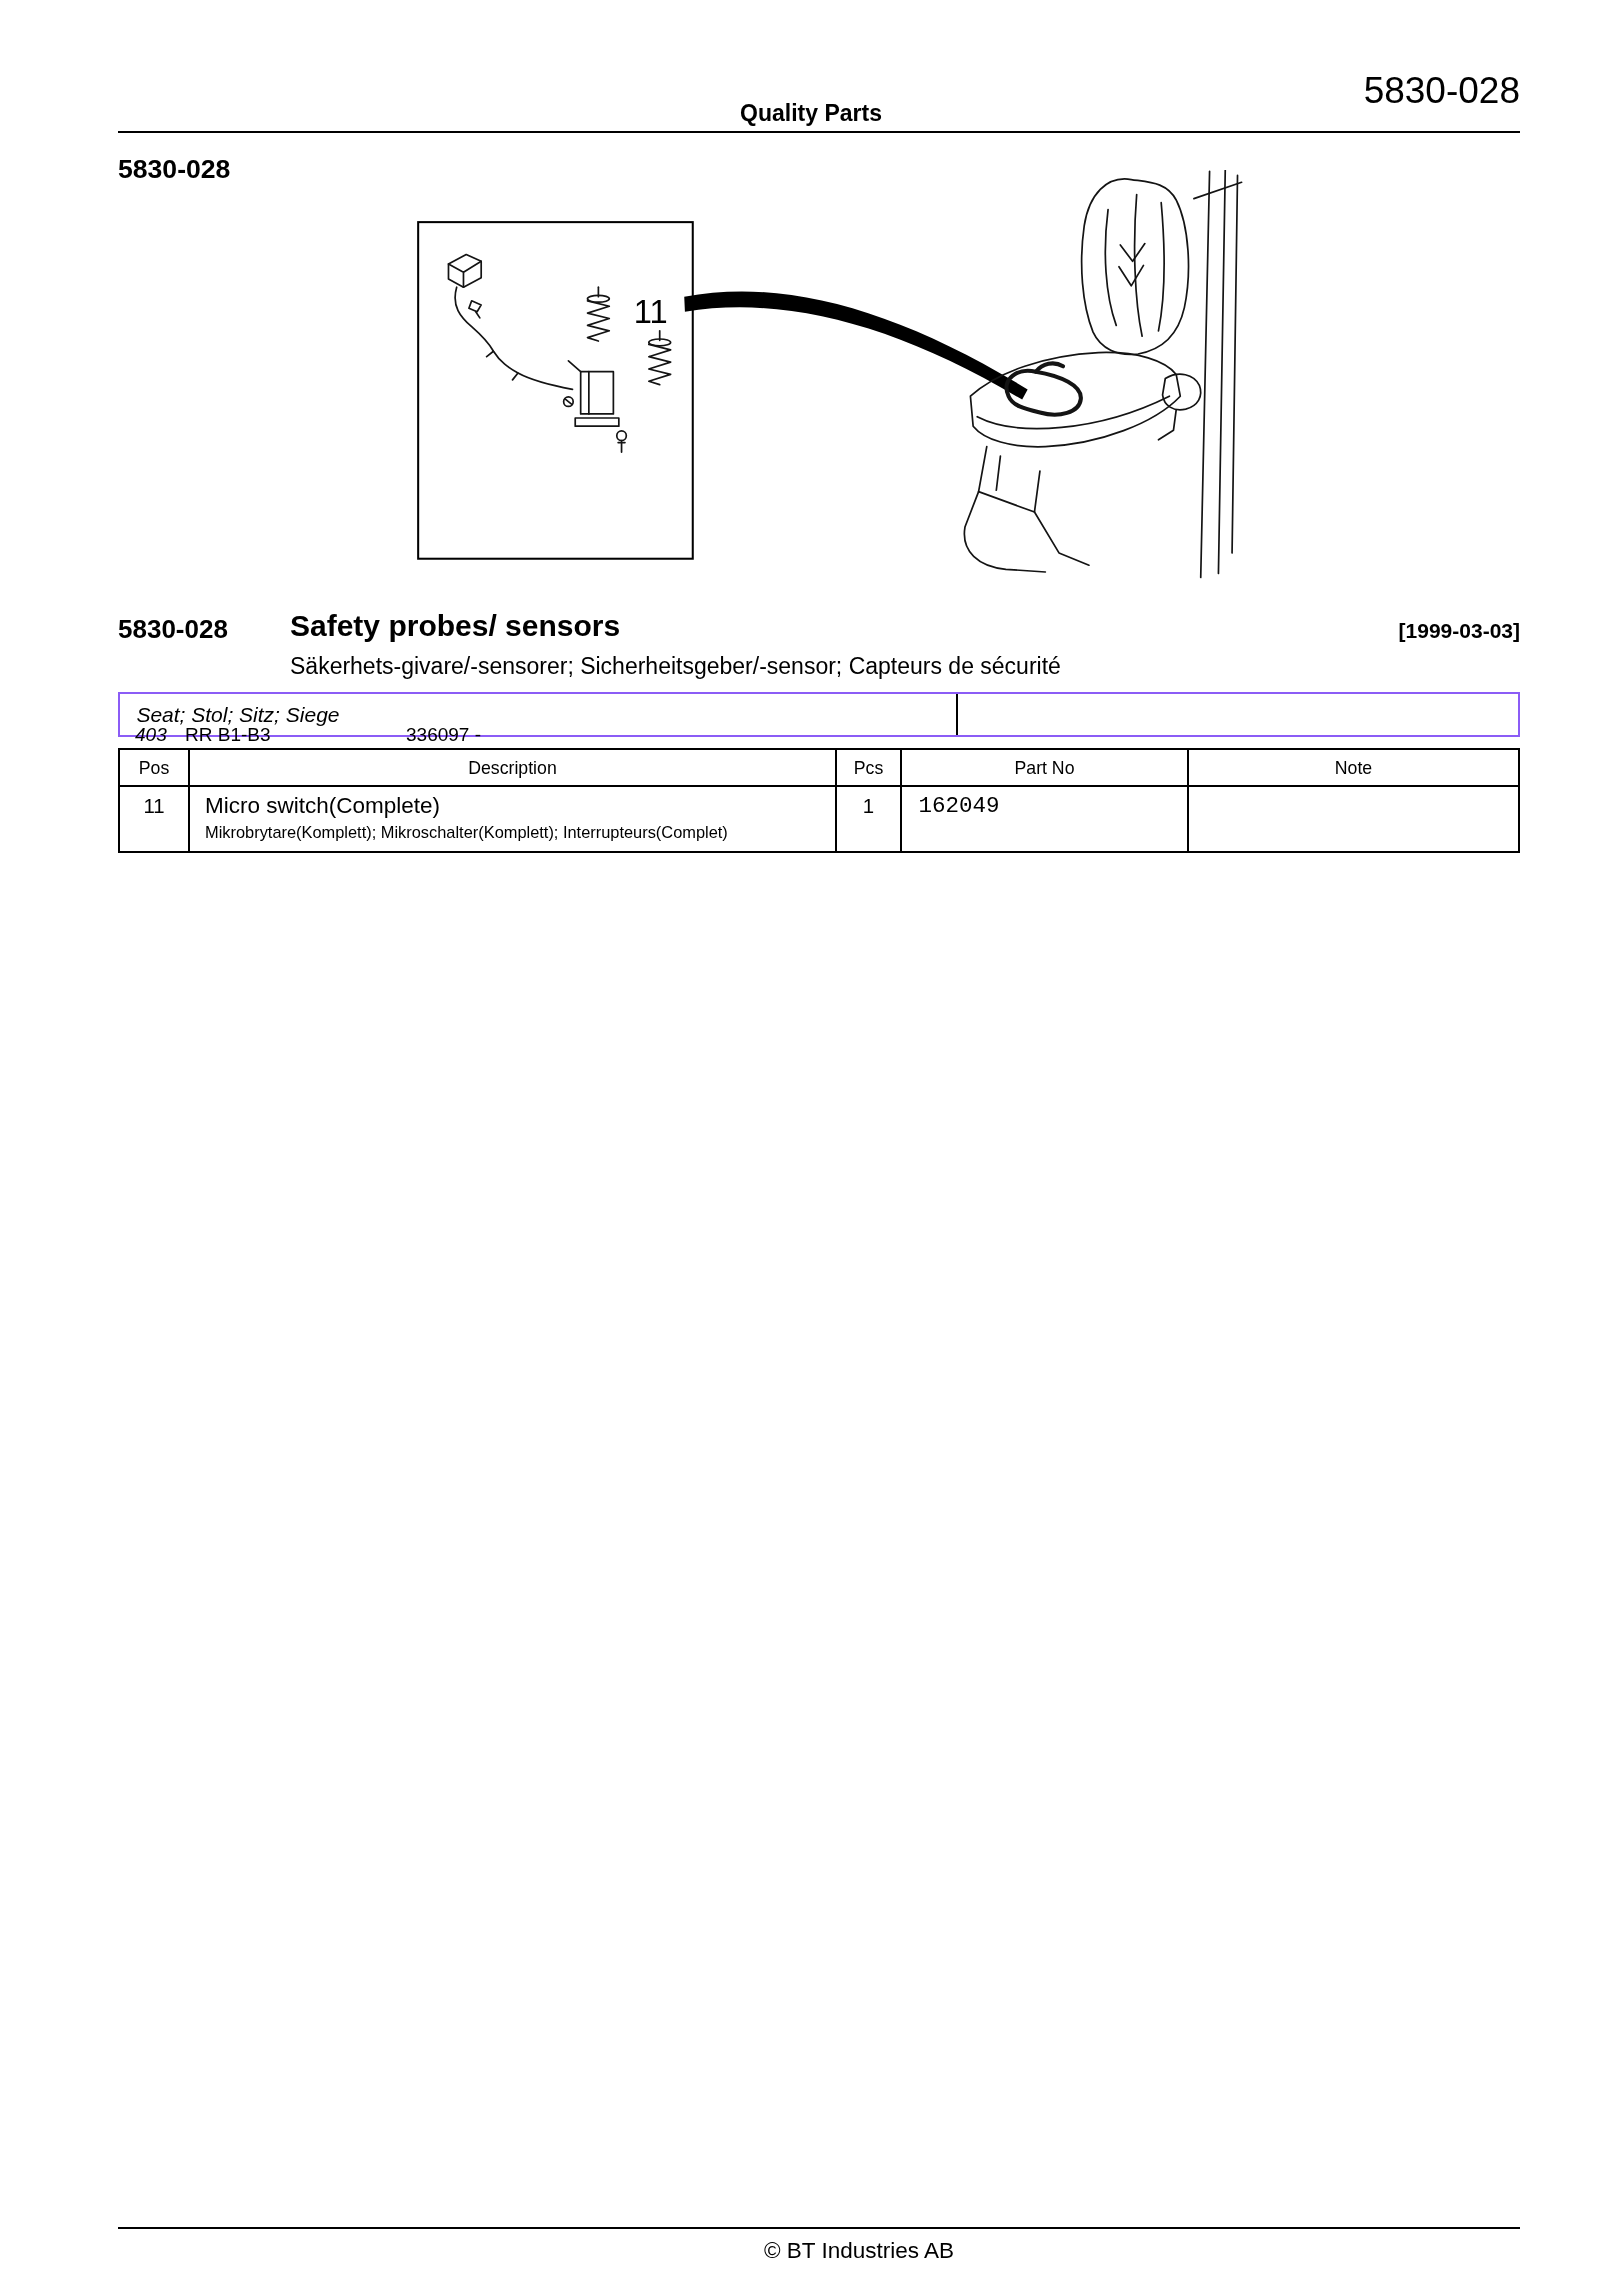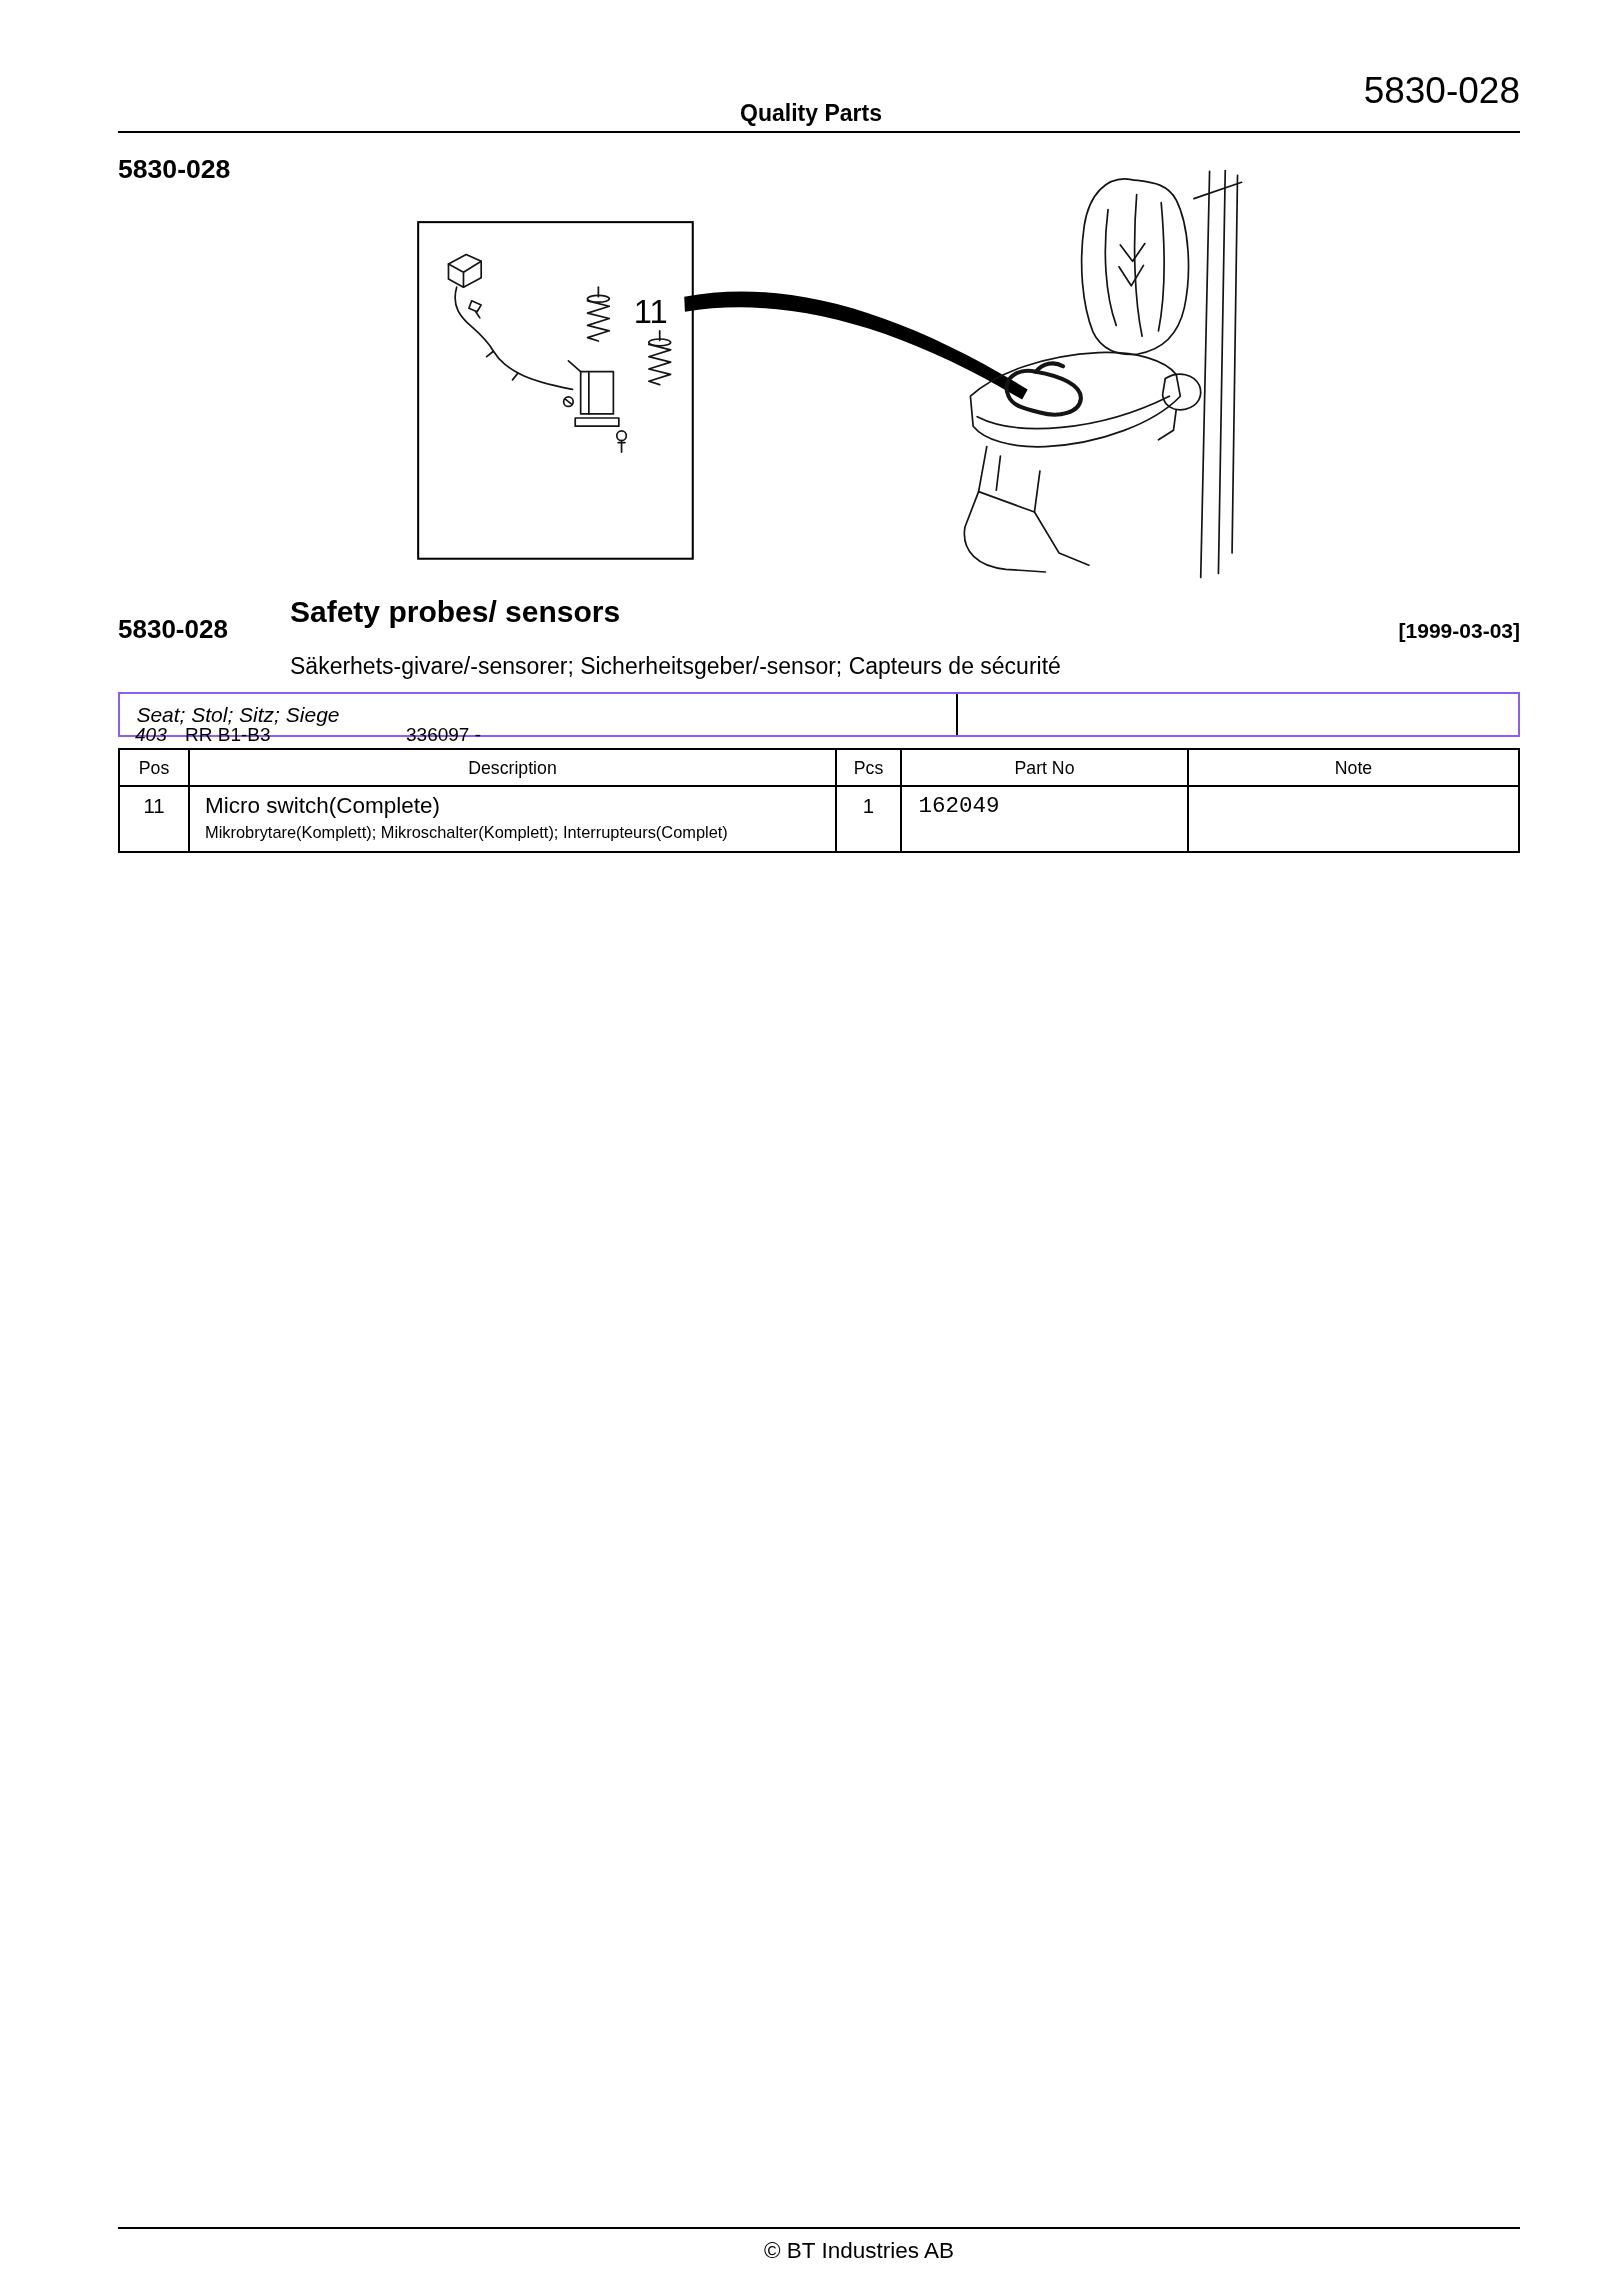--- a/index.html
+++ b/index.html
@@ -30,21 +30,21 @@
     position:absolute; top:154px; left:118px;
     font-size:26.6px; font-weight:bold;
   }
 
   
   .figure-wrap { position:absolute; left:417px; top:170px; width:852px; height:417px; }
   .figure-wrap svg { width:100%; height:100%; display:block; }
 
   
   .sec-code { position:absolute; top:614px; left:118px; font-size:26px; font-weight:bold; }
-  .sec-title { position:absolute; top:595px; left:290px; font-size:30px; font-weight:bold;text-align:center; }
+  .sec-title { position:absolute; top:609px; left:290px; font-size:30px; font-weight:bold;text-align:center; }
   .sec-date { position:absolute; top:619px; right:102px; font-size:21px; font-weight:bold; }
   .sec-subtitle { position:absolute; top:653px; left:290px; font-size:23px; }
 
   
   .group-row {
     position:absolute; left:118px; top:692px; width:1402px; height:45px;
     border:2px solid #8b5cf6; display:flex;flex-direction:column;
   }
   .group-left {
     width:838px; height:100%; border-right:2px solid #000;

